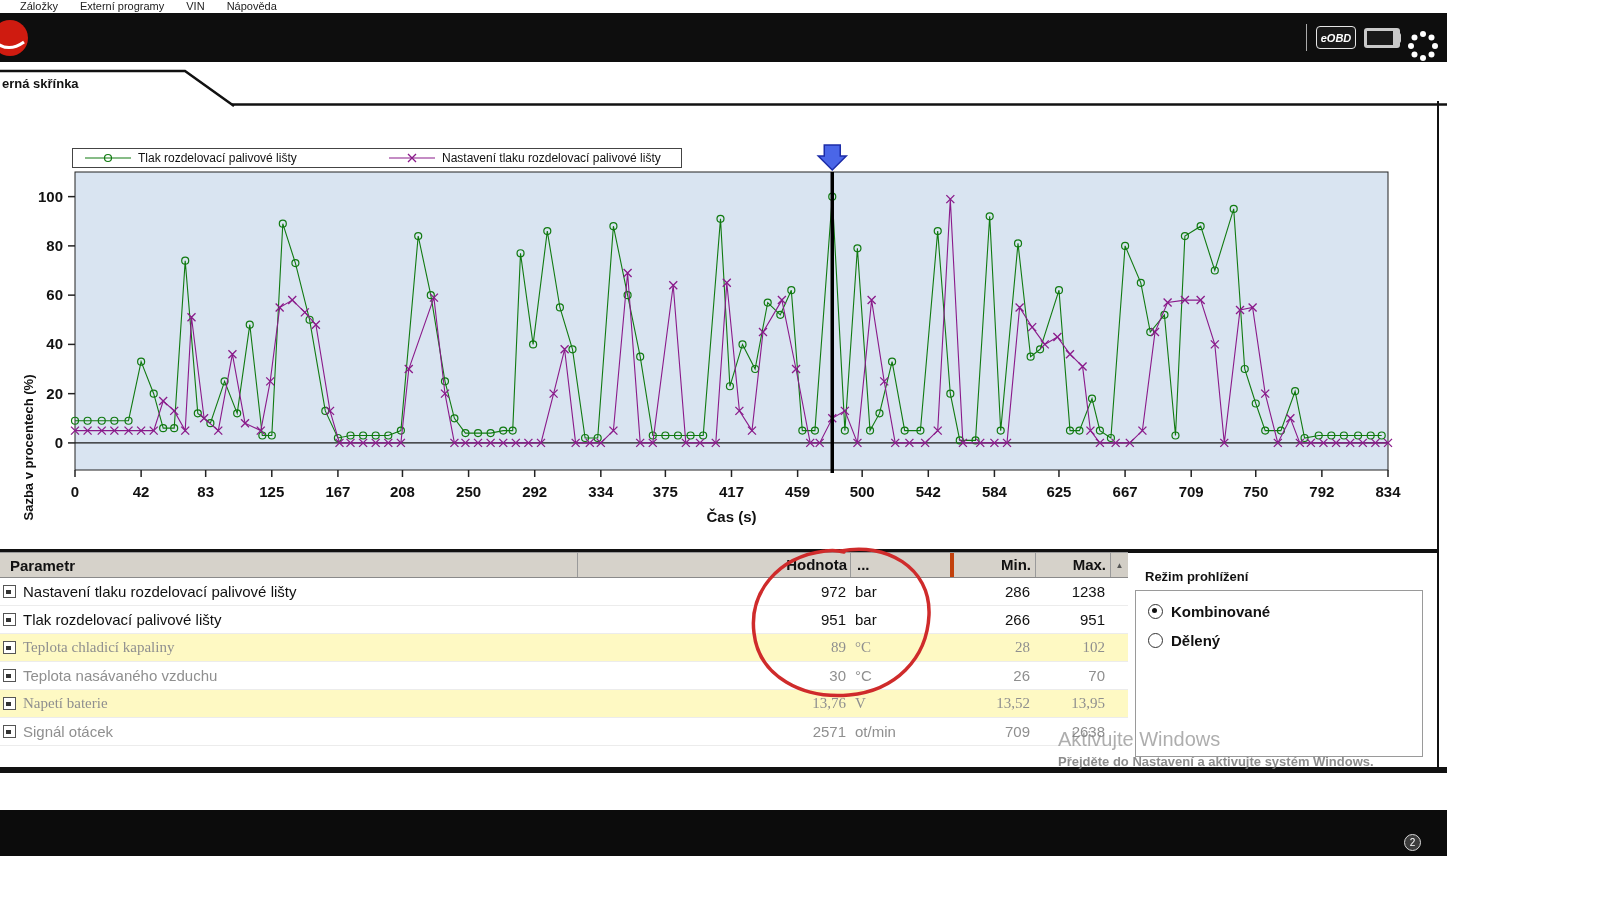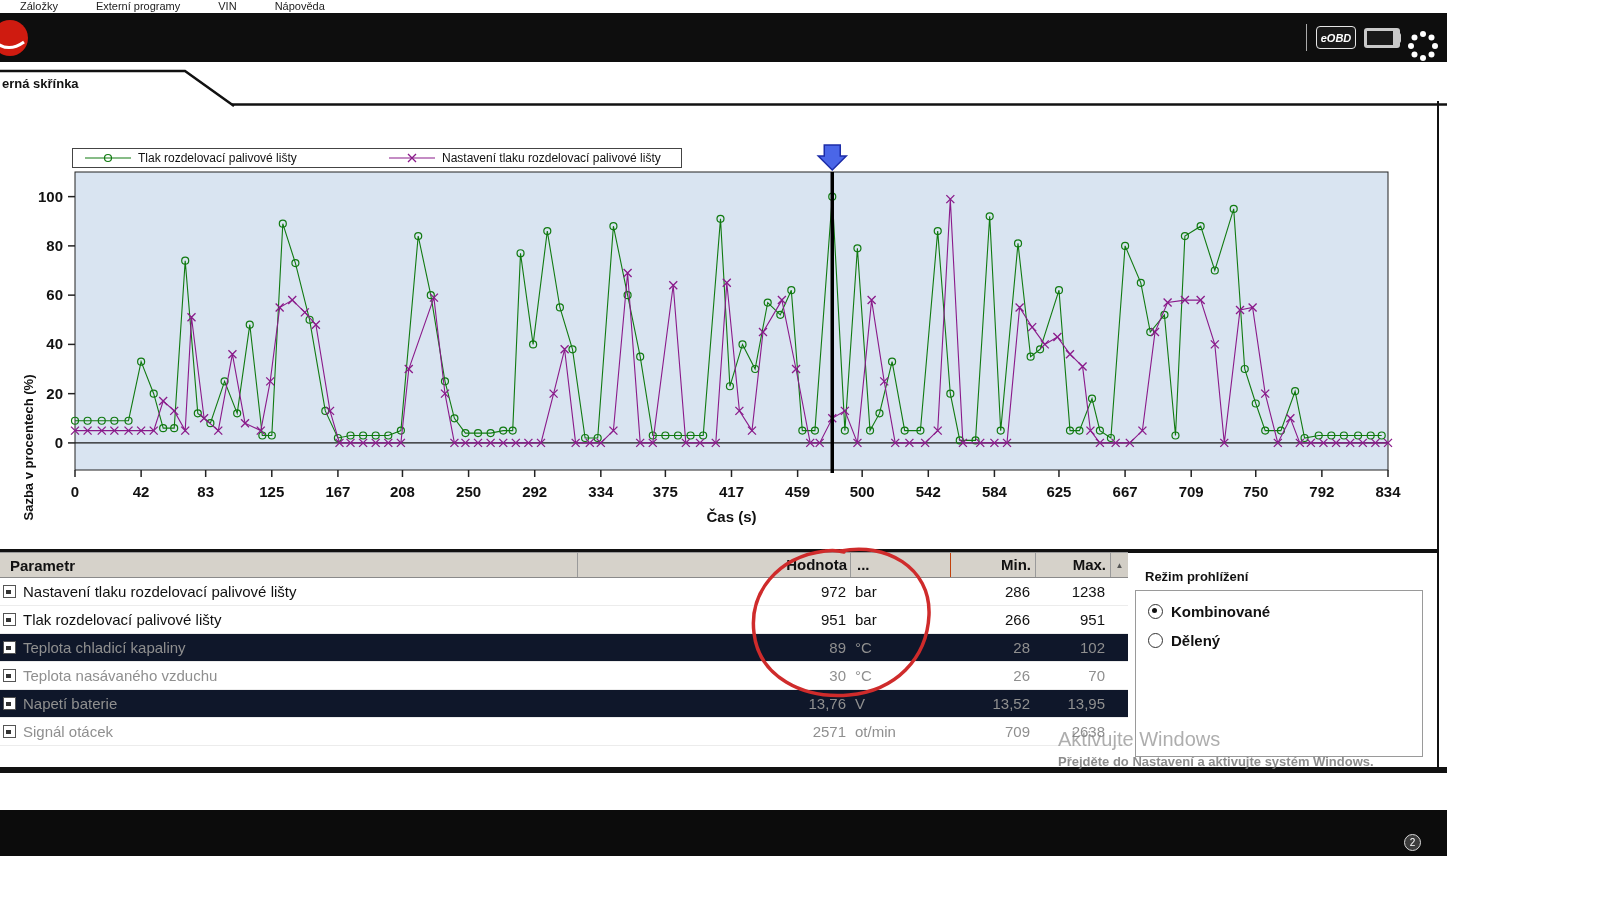--- a/index.html
+++ b/index.html
@@ -1,20 +1,20 @@
 <!DOCTYPE html>
 <html><head>
 <meta charset="utf-8">
 <style>
   html,body{margin:0;padding:0;width:1600px;height:900px;background:#fff;
     font-family:"Liberation Sans",sans-serif;overflow:hidden;position:relative;}
   .abs{position:absolute;}
   
   .menubar{position:absolute;left:0;top:0;width:1447px;height:13px;background:#fff;
-    display:flex;gap:38px;padding-left:20px;font-size:11px;color:#222;overflow:hidden;line-height:13px;}
+    display:flex;gap:22px;padding-left:20px;font-size:11px;color:#222;overflow:hidden;line-height:13px;}
   .menubar span{cursor:default;}
   
   .toolbar{position:absolute;left:0;top:13px;width:1447px;height:56px;background:#0e0e0e;text-align:right;}
   .logo-svg{position:absolute;left:-14px;top:5px;}
   .tb-sep{position:absolute;left:1306px;top:11px;width:1px;height:27px;background:#aaa;}
   .eobd{position:absolute;left:1316px;top:13px;width:38px;height:21px;border:1px solid #e6e6e6;
     border-radius:4px;color:#fff;font-style:italic;font-weight:bold;font-size:11px;
     display:flex;align-items:center;justify-content:center;background:#191919;}
   .bat-out{position:absolute;left:1364px;top:15px;width:36px;height:20px;background:#c9c9c9;border-radius:3px;}
   .bat-in{position:absolute;left:3px;top:3px;width:26px;height:14px;background:#1a1a1a;}
@@ -33,26 +33,26 @@
   .legend{position:absolute;left:72px;top:148px;width:608px;height:18px;border:1px solid #444;
     background:#fff;display:flex;align-items:center;font-size:12px;color:#111;z-index:6;}
   .lg-item{display:flex;align-items:center;gap:7px;padding:0 12px;flex:1;}
   
   .ptable{position:absolute;left:0;top:552px;width:1128px;font-size:15px;color:#111;}
   .phead{display:flex;height:24px;background:#d6d2ca;border-top:1px solid #999;
     border-bottom:1px solid #8a8a8a;font-weight:bold;align-items:center;}
   .h-param{width:577px;padding-left:10px;box-sizing:border-box;}
   .h-val{width:273px;text-align:right;border-left:1px solid #9a9a9a;box-sizing:border-box;padding-right:3px;height:24px;line-height:24px;}
   .h-unit{width:100px;border-left:1px solid #9a9a9a;box-sizing:border-box;padding-left:6px;height:24px;line-height:24px;}
-  .h-min{width:85px;text-align:right;border-left:1px solid #c2410c;box-sizing:border-box;padding-right:4px;height:24px;line-height:24px;}
+  .h-min{width:85px;text-align:right;border-left:4px solid #c2410c;box-sizing:border-box;padding-right:4px;height:24px;line-height:24px;}
   .h-max{width:75px;text-align:right;border-left:1px solid #9a9a9a;box-sizing:border-box;padding-right:4px;height:24px;line-height:24px;}
   .h-scroll{width:18px;height:24px;background:#d2cec6;border-left:1px solid #9a9a9a;box-sizing:border-box;
     display:flex;align-items:center;justify-content:center;font-size:8px;color:#555;}
   .trow{display:flex;height:27px;align-items:center;border-bottom:1px solid #ececec;background:#fff;}
-  .trow.shade{background:#0f172a;}
+  .trow.shade{background:#fef9c3;font-family:Liberation Serif, serif;}
   .trow.inactive{color:#8f8f8f;}
   .picon{width:11px;height:11px;border:1px solid #555;background:#fff;margin:0 4px 0 3px;position:relative;flex:none;}
   .picon::after{content:"";position:absolute;left:2px;top:4px;width:5px;height:4px;background:#333;}
   .c-param{width:556px;padding-left:3px;box-sizing:border-box;white-space:nowrap;overflow:hidden;}
   .c-val{width:273px;text-align:right;box-sizing:border-box;padding-right:3px;}
   .c-unit{width:100px;box-sizing:border-box;padding-left:6px;}
   .c-min{width:85px;text-align:right;box-sizing:border-box;padding-right:4px;}
   .c-max{width:75px;text-align:right;box-sizing:border-box;padding-right:4px;}
   
   .vm-title{position:absolute;left:1145px;top:569px;font-size:13px;font-weight:bold;color:#111;}

